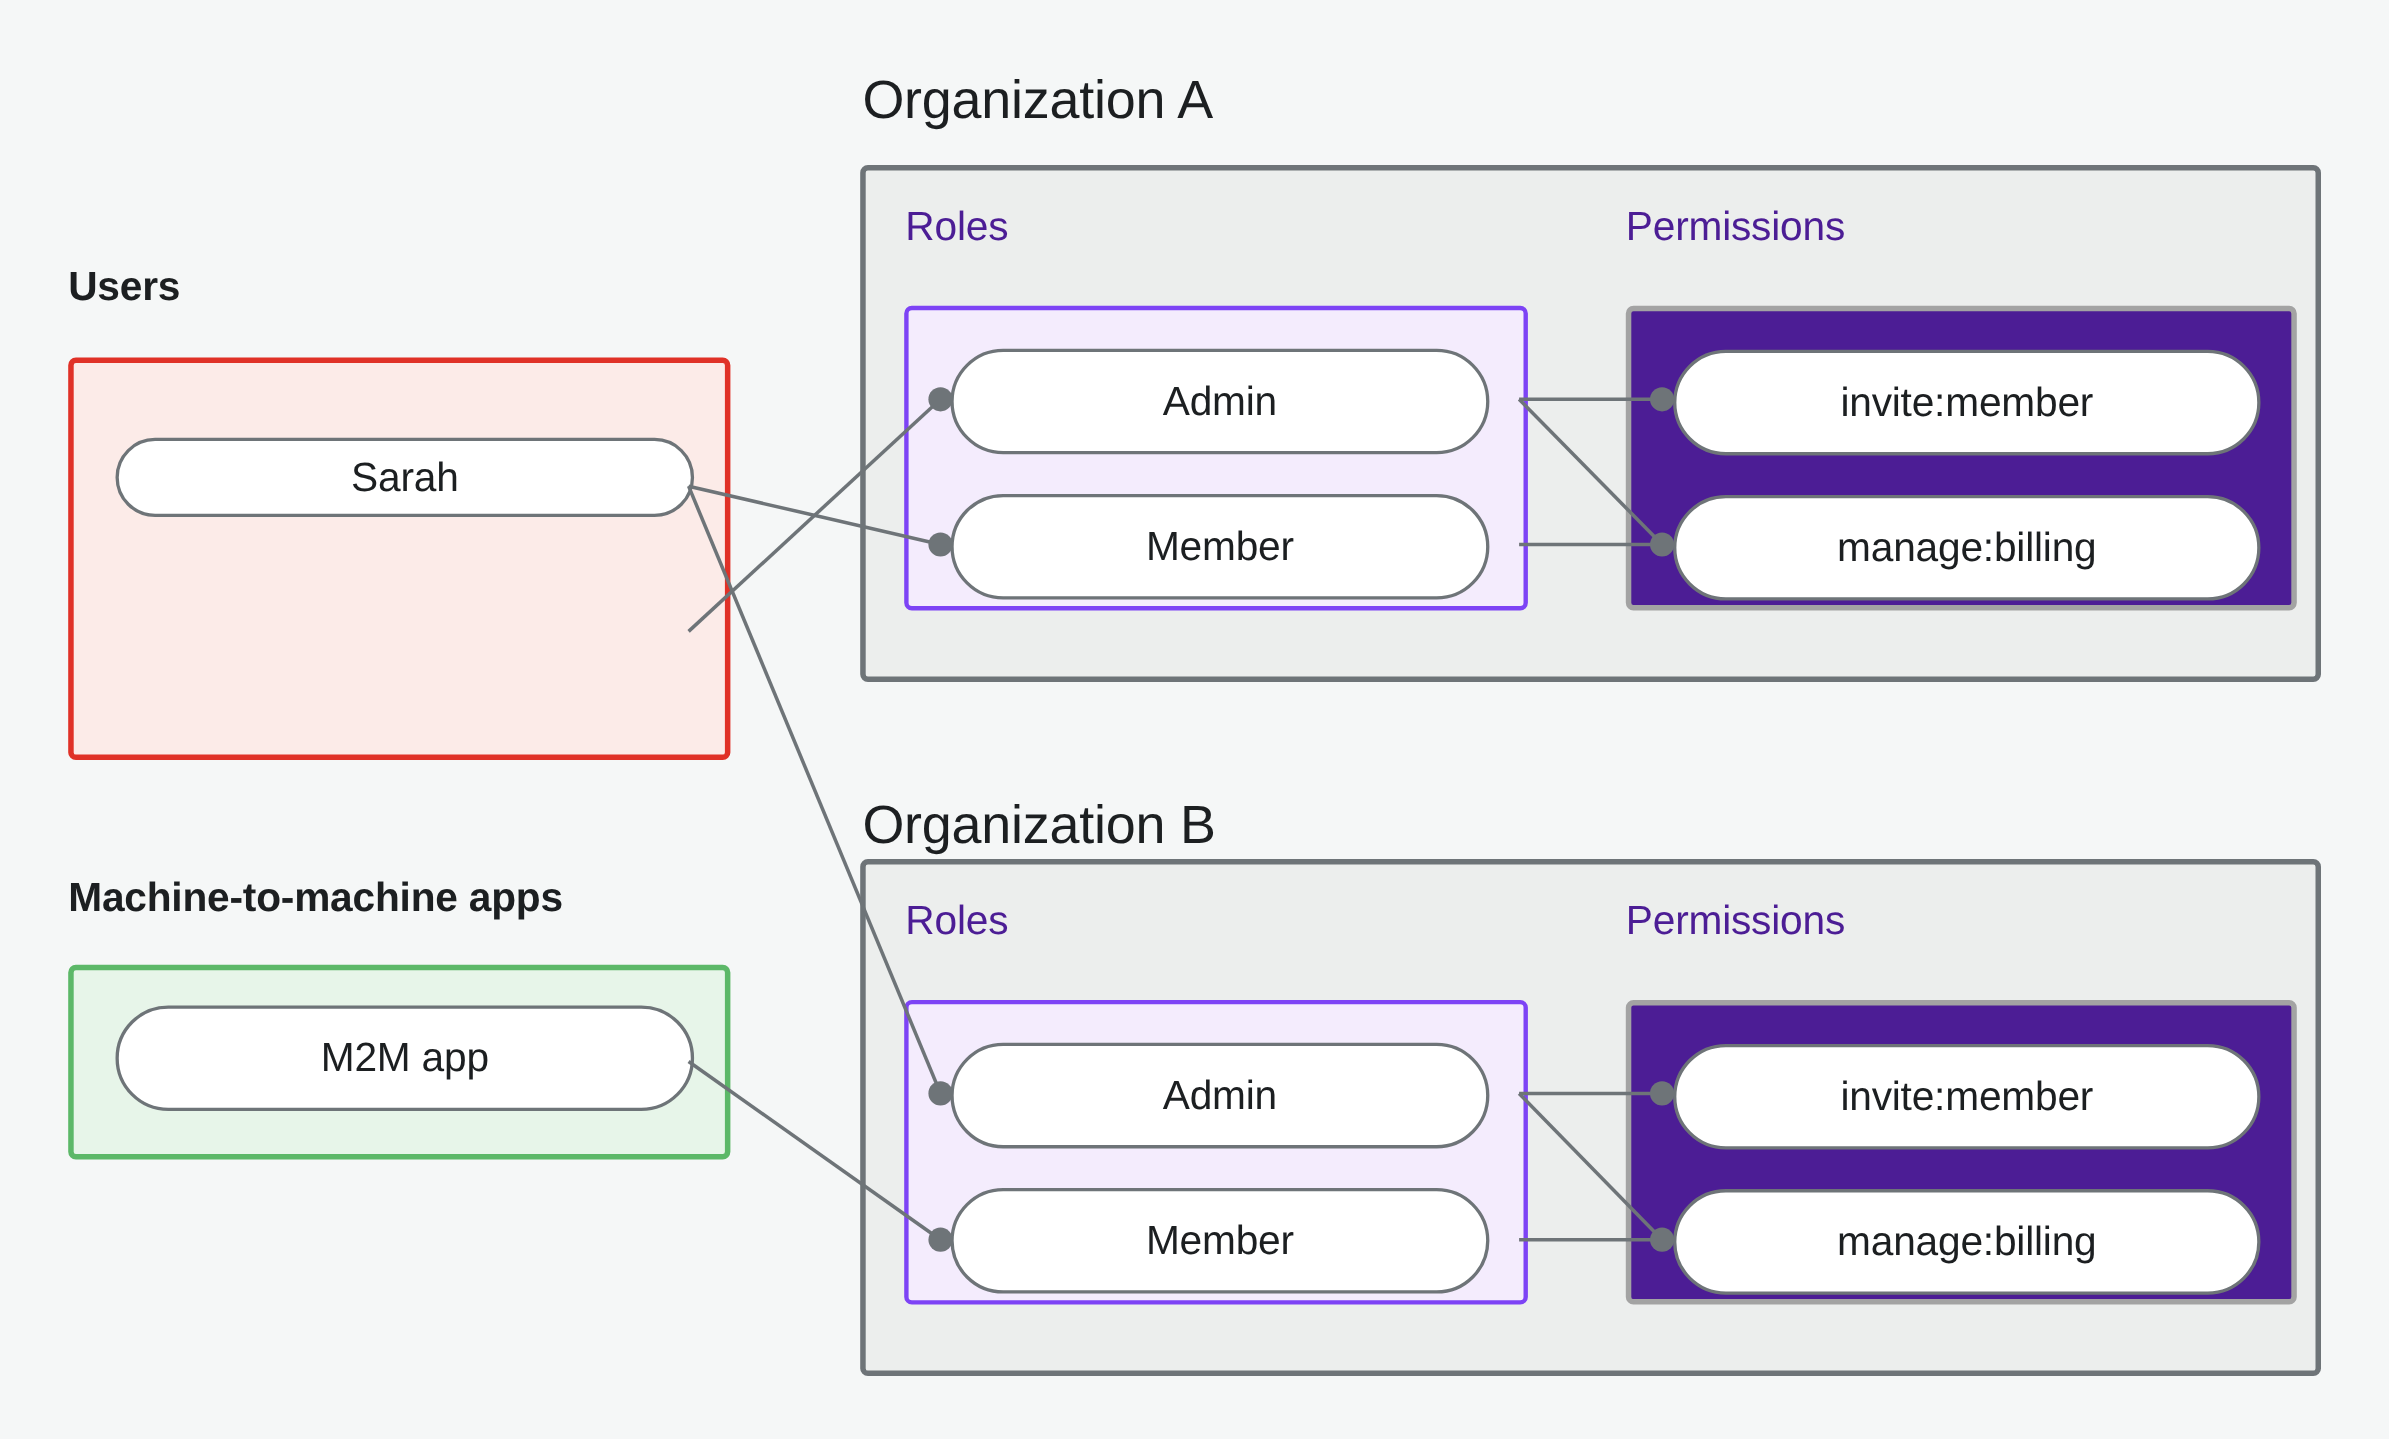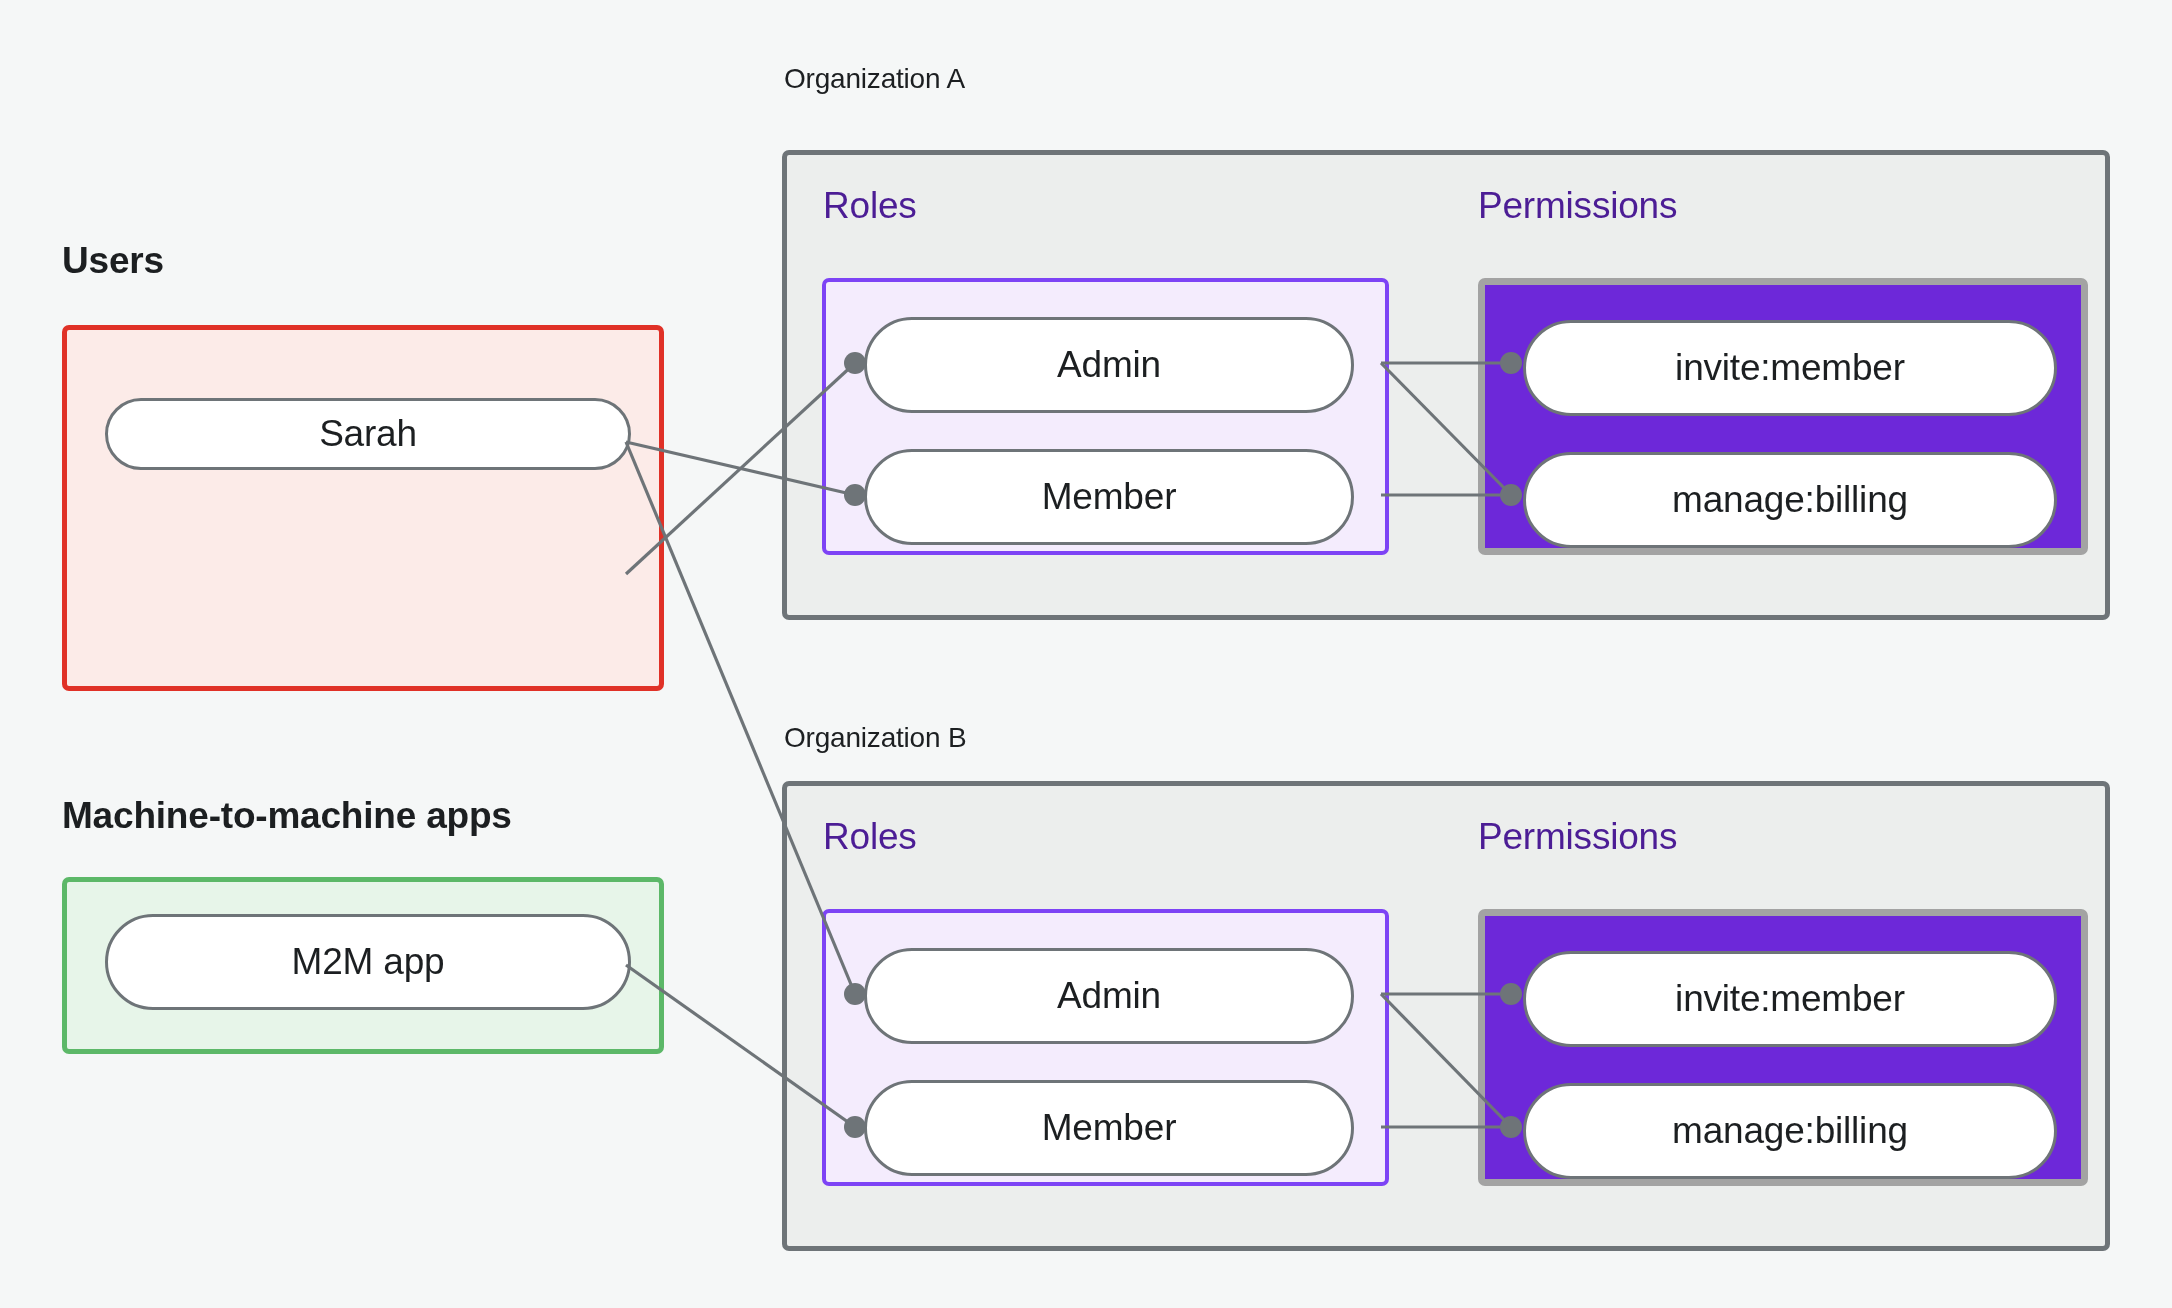--- a/index.html
+++ b/index.html
@@ -30,21 +30,21 @@
     position: absolute;
     font-size: 37px;
     font-weight: 700;
     color: #1c1f21;
     letter-spacing: -0.2px;
     white-space: nowrap;
     z-index: 3;
   }
   .org-title {
     position: absolute;
-    font-size: 28px;
+    font-size: 49px;
     font-weight: 400;
     color: #1c1f21;
     letter-spacing: -0.2px;
     white-space: nowrap;
     z-index: 3;
   }
   .sub-title {
     position: absolute;
     font-size: 37px;
     font-weight: 400;
@@ -70,22 +70,22 @@
   }
   .box-org {
     background: #eceeed;
     border: 5px solid #6e7478;
   }
   .box-roles {
     background: #f4ecfd;
     border: 4px solid #7d43f5;
   }
   .box-perms {
-    background: #6d28d9;
-    border: 7px solid #a3a3a3;
+    background: #4c1d95;
+    border: 5px solid #a3a3a3;
     padding-left: 34px;
   }
 
   
   .pill {
     position: absolute;
     background: #ffffff;
     border: 3.5px solid #6e7478;
     border-radius: 999px;
     display: flex;

